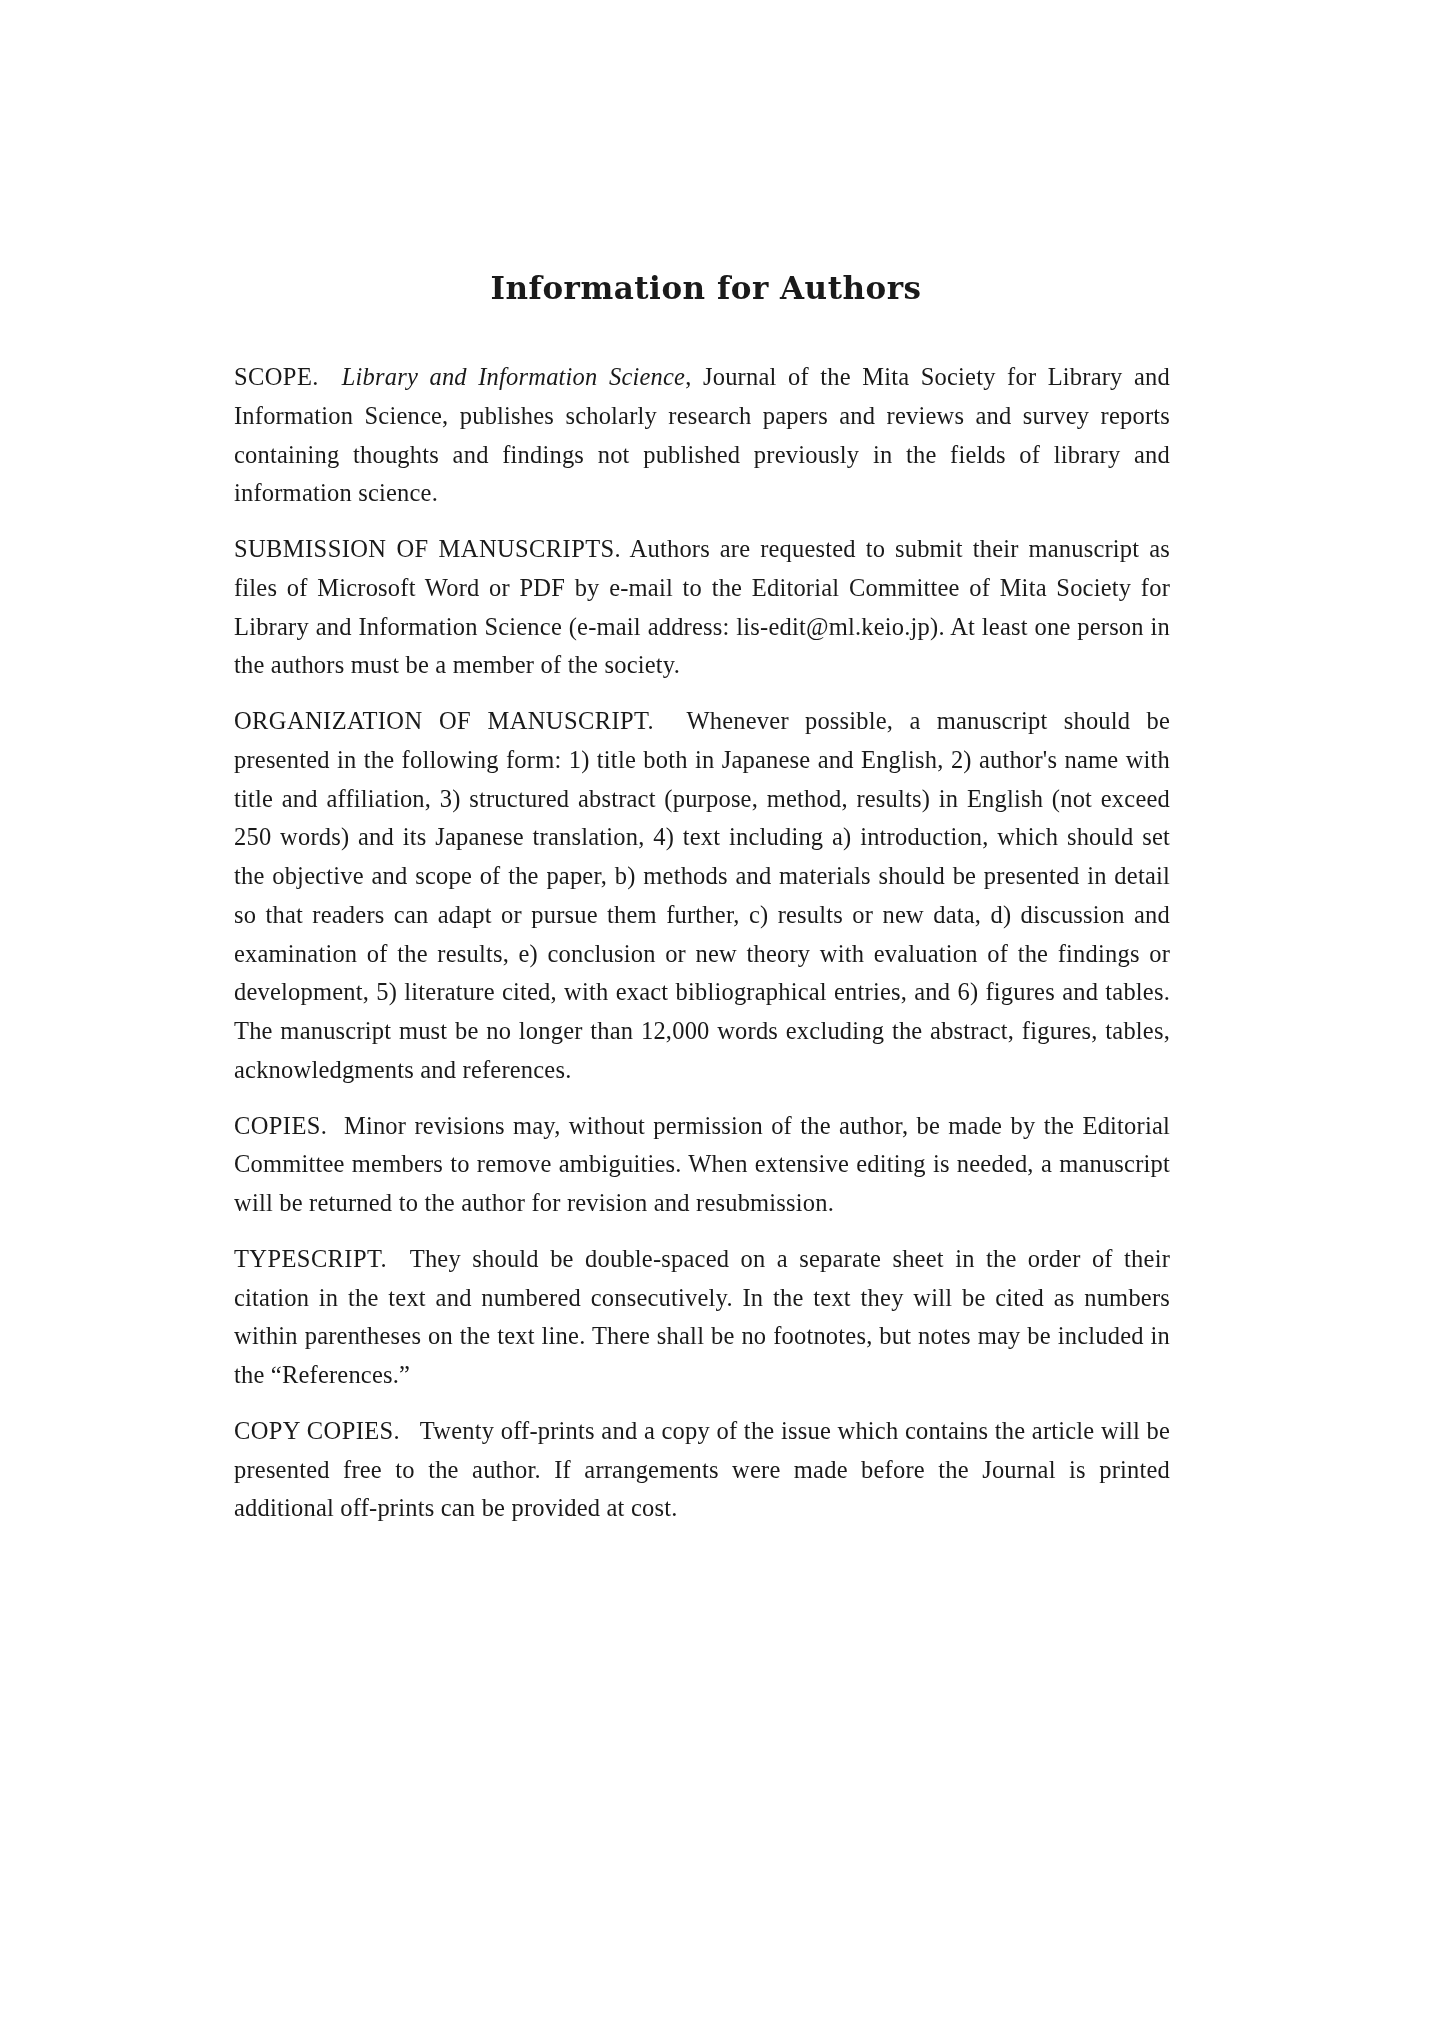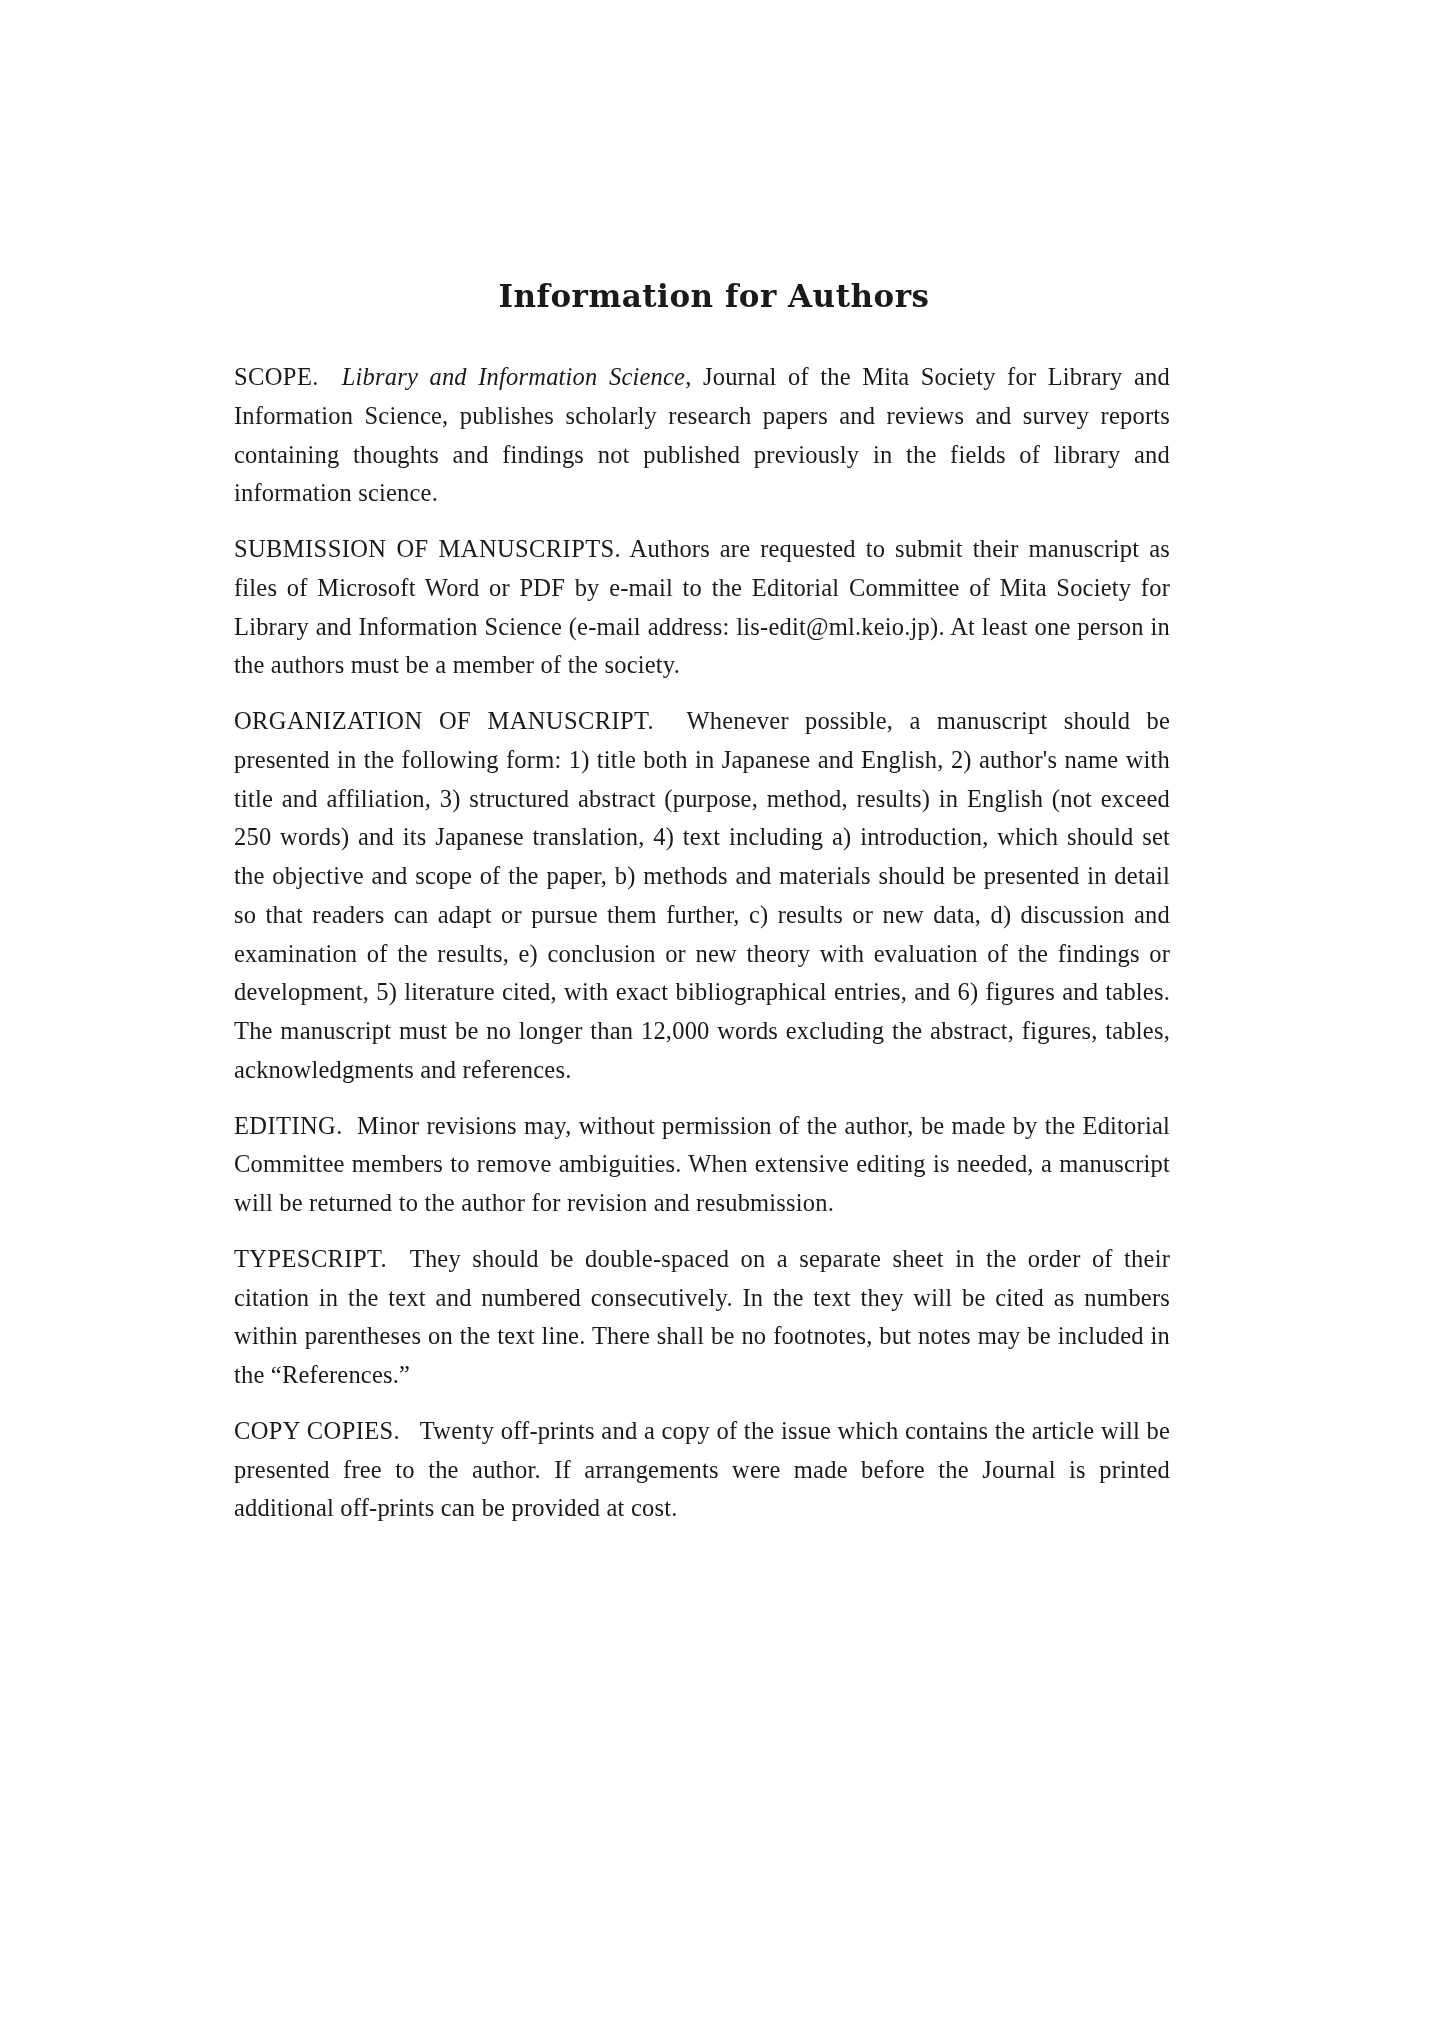--- a/index.html
+++ b/index.html
@@ -19,21 +19,21 @@
       position: absolute;
       top: 266px;
       left: 0;
       width: 1412px;
       text-align: center;
       font-family: "DejaVu Serif", "Liberation Serif", serif;
       font-weight: bold;
       font-size: 31px;
       line-height: 44px;
       letter-spacing: 0.5px;
-      margin: 8px;
+      margin: 0;
     }
     .body-text {
       position: absolute;
       top: 341px;
       left: 217px;
       width: 970px;
       font-size: 24.5px;
       line-height: 38.75px;
       text-align: justify;
       letter-spacing: 0.2px;
@@ -56,21 +56,21 @@
 <h1 class="page-title">Information for Authors</h1>
 
 <div class="body-text">
 
   <p class="section"><span class="section-heading">SCOPE.</span>&nbsp;&nbsp;<span class="journal-name">Library and Information Science</span><span>, Journal of the Mita Society for Library and Information Science, publishes scholarly research papers and reviews and survey reports containing thoughts and findings not published previously in the fields of library and information science.</span></p>
 
   <p class="section"><span class="section-heading">SUBMISSION OF MANUSCRIPTS.</span> <span>Authors are requested to submit their manuscript as files of Microsoft Word or PDF by e-mail to the Editorial Committee of Mita Society for Library and Information Science (e-mail address: lis-edit@ml.keio.jp). At least one person in the authors must be a member of the society.</span></p>
 
   <p class="section"><span class="section-heading">ORGANIZATION OF MANUSCRIPT.</span>&nbsp;&nbsp;<span>Whenever possible, a manuscript should be presented in the following form: 1) title both in Japanese and English, 2) author's name with title and affiliation, 3) structured abstract (purpose, method, results) in English (not exceed 250 words) and its Japanese translation, 4) text including a) introduction, which should set the objective and scope of the paper, b) methods and materials should be presented in detail so that readers can adapt or pursue them further, c) results or new data, d) discussion and examination of the results, e) conclusion or new theory with evaluation of the findings or development, 5) literature cited, with exact bibliographical entries, and 6) figures and tables. The manuscript must be no longer than 12,000 words excluding the abstract, figures, tables, acknowledgments and references.</span></p>
 
-  <p class="section"><span class="section-heading">EDITING.</span>&nbsp;&nbsp;<span>Minor revisions may, without permission of the author, be made by the Editorial Committee members to remove ambiguities. When extensive editing is needed, a manuscript will be returned to the author for revision and resubmission.</span></p>
+  <p class="section"><span class="section-heading">COPIES.</span>&nbsp;&nbsp;<span>Minor revisions may, without permission of the author, be made by the Editorial Committee members to remove ambiguities. When extensive editing is needed, a manuscript will be returned to the author for revision and resubmission.</span></p>
 
 
   <p class="section"><span class="section-heading">TYPESCRIPT.</span>&nbsp;&nbsp;<span>They should be double-spaced on a separate sheet in the order of their citation in the text and numbered consecutively. In the text they will be cited as numbers within parentheses on the text line. There shall be no footnotes, but notes may be included in the “References.”</span></p>
 
 
   <p class="section"><span class="section-heading">COPY COPIES.</span>&nbsp;&nbsp;&nbsp;<span>Twenty off-prints and a copy of the issue which contains the article will be presented free to the author. If arrangements were made before the Journal is printed additional off-prints can be provided at cost.</span></p>
 
 </div>
 
 </body></html>

